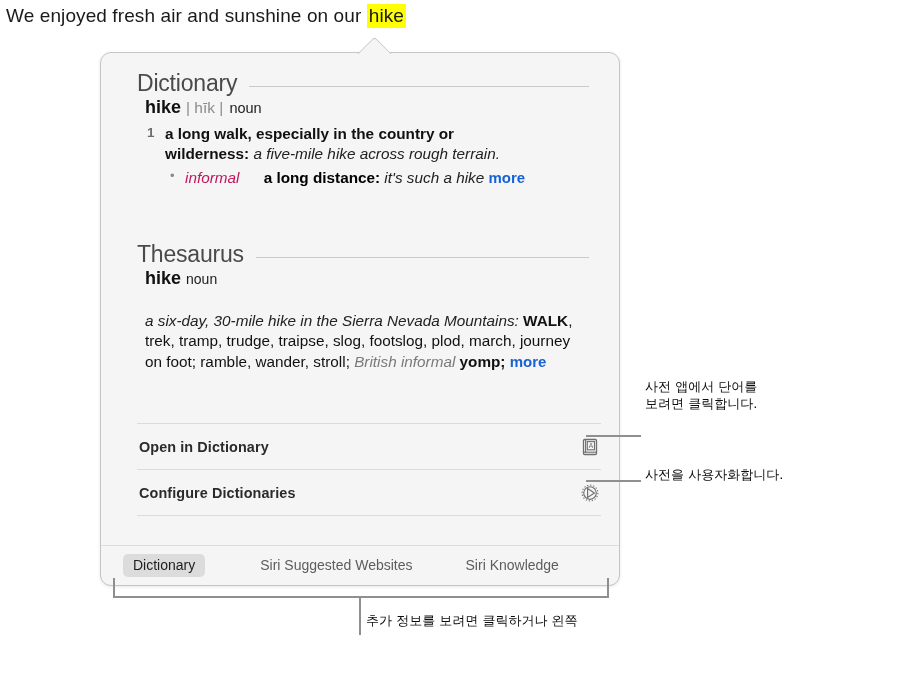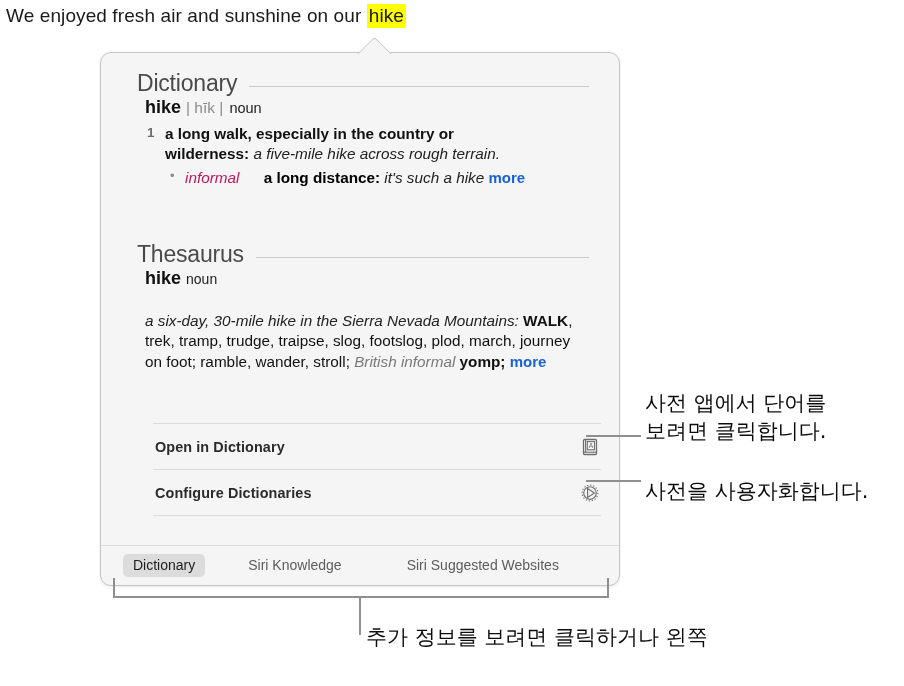--- a/index.html
+++ b/index.html
@@ -184,21 +184,21 @@
     max-width: 430px;
     color: #111;
   }
   .thes-body i { font-style: italic; color: #222; }
   .thes-body b { font-weight: 700; }
   .thes-body .brit { font-style: italic; color: #7a7a7a; }
 
   
   #actions {
     position: absolute;
-    left: 16px;
+    left: 0;
     top: 370px;
     right: 0;
   }
   .divider {
     height: 1px;
     background: #dcdcdc;
     margin: 0 18px 0 36px;
   }
   .action-row {
     height: 45px;
@@ -239,25 +239,24 @@
     color: #1d1d1d;
     font-weight: 400;
   }
   .tab.t2 { margin-left: 33px; }
   .tab.t3 { margin-left: 45px; }
 
   
   .callout-text {
     position: absolute;
     font-family: "DejaVu Sans", "Liberation Sans", sans-serif;
-    font-size: 21px;
+    font-size: 13px;
     color: #0c0c0c;
     line-height: 1.32;
     white-space: nowrap;
-    margin-top: 12px;
   }
   #callout-dictionary-text { left: 645px; top: 378px; }
   #callout-configure-text  { left: 645px; top: 466px; }
   #callout-tabs-text {
     left: 366px;
     top: 612px;
     white-space: normal;
     width: 420px;
   }
 
@@ -356,22 +355,22 @@
             </g>
           </svg>
         </span>
       </div>
 
       <div class="divider"></div>
     </div>
 
     <div id="tabbar">
       <div class="tab active t1">Dictionary</div>
+      <div class="tab t3">Siri Suggested Websites</div>
       <div class="tab t2">Siri Knowledge</div>
-      <div class="tab t3">Siri Suggested Websites</div>
     </div>
 
   </div>
 </div>
 
 <div class="lead-line" id="lead-dictionary"></div>
 <div class="lead-line" id="lead-configure"></div>
 
 <div id="bracket-l"></div>
 <div id="bracket-h"></div>

